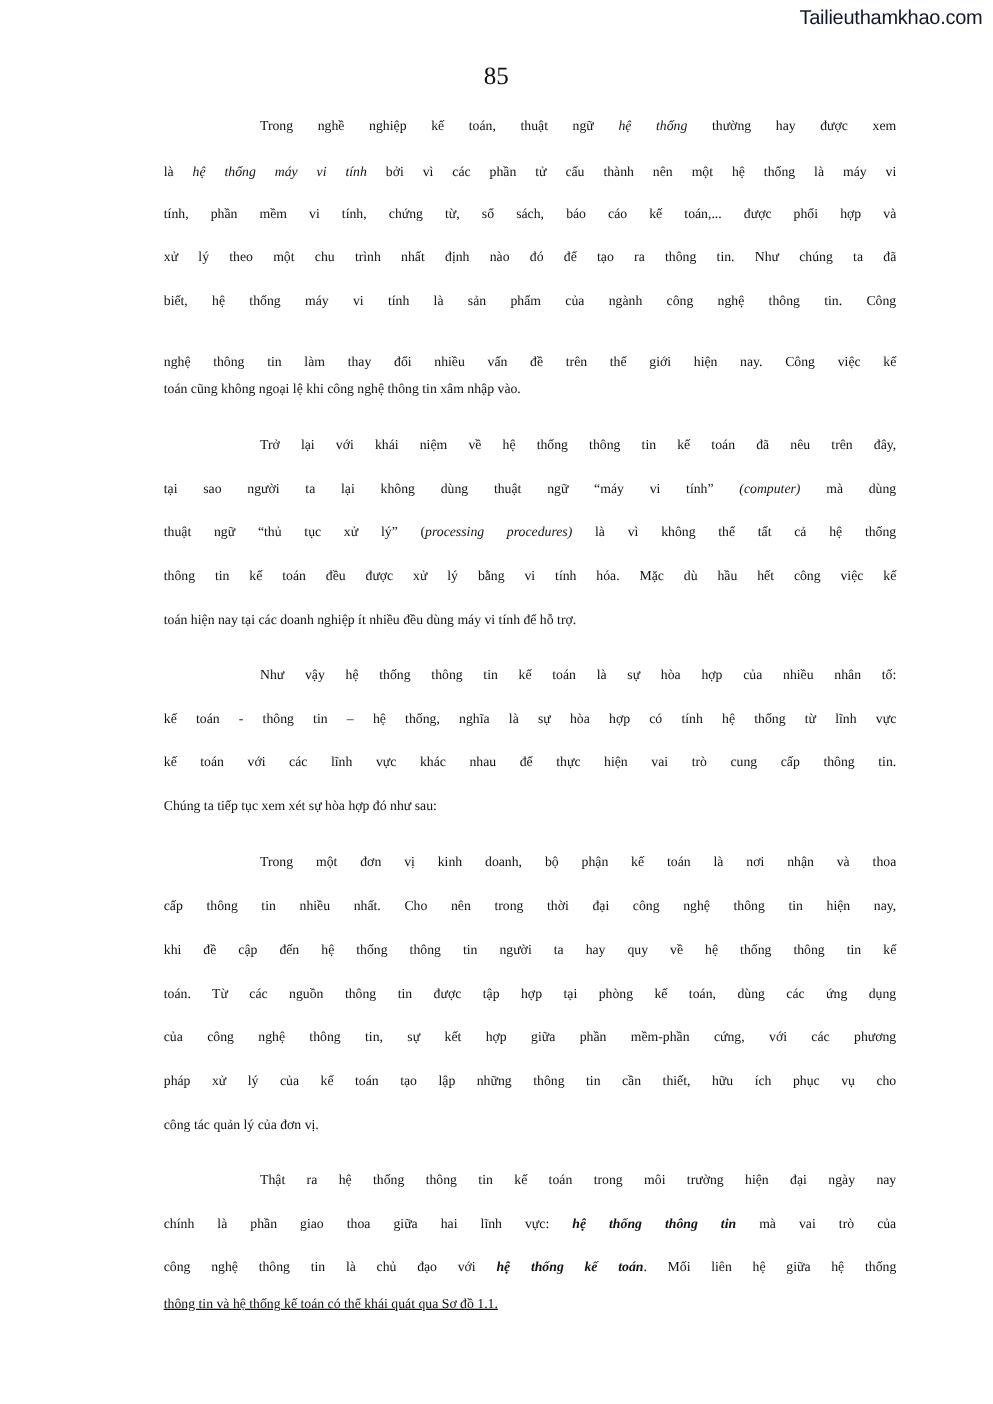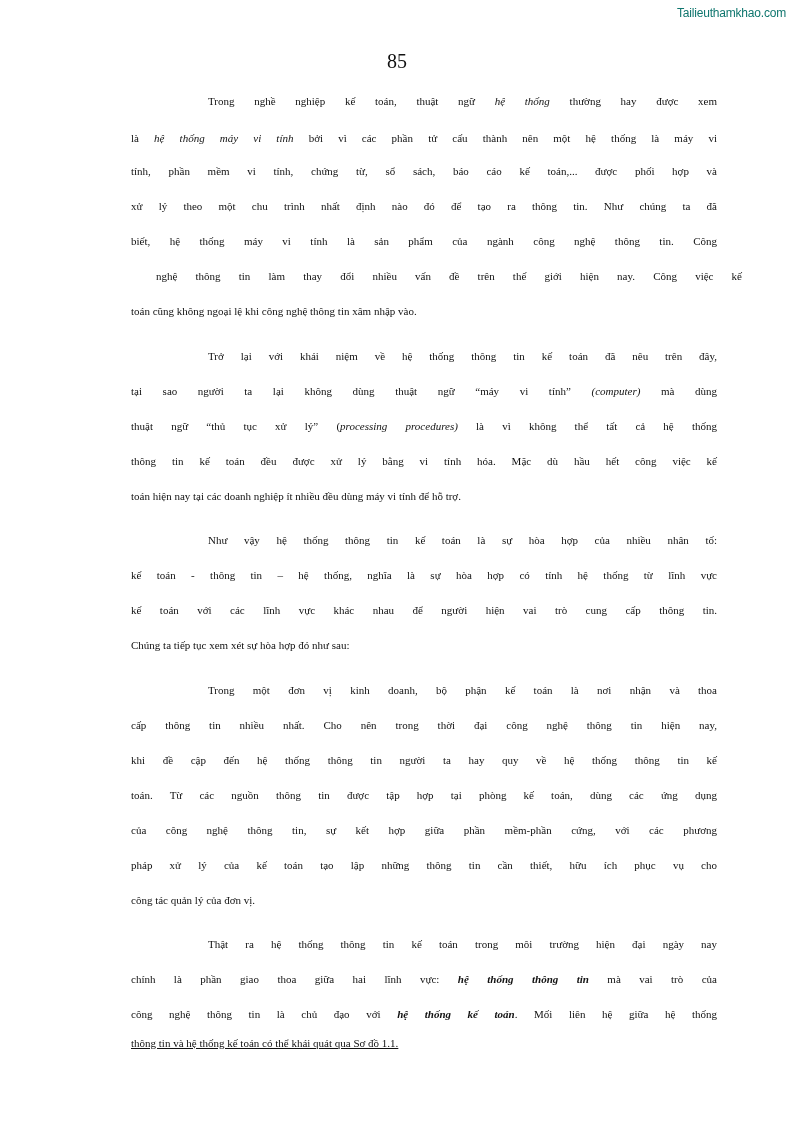--- a/index.html
+++ b/index.html
@@ -1,49 +1,49 @@
 <!DOCTYPE html>
 <html><head>
 <meta charset="utf-8">
 <style>
   html, body { margin: 0; padding: 0; background: #ffffff; }
   body { width: 794px; height: 1123px; position: relative; overflow: hidden;
          font-family: "Liberation Serif", "DejaVu Serif", serif; color: #111; }
   .watermark { position: absolute; top: 6px; right: 8px; font-family: "Liberation Sans", "DejaVu Sans", sans-serif;
-               font-size: 12px; color: #0f766e; letter-spacing: -0.2px; }
+               font-size: 16px; color: #0f172a; letter-spacing: -0.2px; }
   .page-number { position: absolute; top: 50px; left: 0; width: 100%; text-align: center; font-size: 20px; }
   .line { position: absolute; left: 131px; width: 586px; font-size: 11px; line-height: 22px; white-space: nowrap;
           text-align: justify; text-align-last: justify; }
   .line.indent { left: 208px; width: 509px; }
   .line.last { text-align-last: left; }
   em { font-style: italic; }
   strong em, em strong { font-weight: bold; font-style: italic; }
 </style>
 </head>
 <body>
 
 <div class="watermark">Tailieuthamkhao.com</div>
 <div class="page-number">85</div>
 
 <div id="body-text">
     <div class="line indent" style="top: 90px;"><span>Trong nghề nghiệp kế toán, thuật ngữ </span><em>hệ thống</em><span> thường hay được xem</span></div>
     <div class="line" style="top: 127px;"><span>là </span><em>hệ thống máy vi tính</em><span> bởi vì các phần tử cấu thành nên một hệ thống là máy vi</span></div>
     <div class="line" style="top: 160px;"><span>tính, phần mềm vi tính, chứng từ, sổ sách, báo cáo kế toán,... được phối hợp và</span></div>
     <div class="line" style="top: 195px;"><span>xử lý theo một chu trình nhất định nào đó để tạo ra thông tin. Như chúng ta đã</span></div>
     <div class="line" style="top: 230px;"><span>biết, hệ thống máy vi tính là sản phẩm của ngành công nghệ thông tin. Công</span></div>
-    <div class="line" style="top: 265px; margin-left: 25px;"><span>nghệ thông tin làm thay đổi nhiều vấn đề trên thế giới hiện nay. Công việc kế</span></div>
+    <div class="line" style="top: 279px;"><span>nghệ thông tin làm thay đổi nhiều vấn đề trên thế giới hiện nay. Công việc kế</span></div>
     <div class="line last" style="top: 300px;"><span>toán cũng  không ngoại lệ khi công nghệ thông tin xâm nhập vào.</span></div>
     <div class="line indent" style="top: 345px;"><span>Trở lại với khái niệm về hệ thống thông tin kế toán đã nêu trên đây,</span></div>
     <div class="line" style="top: 380px;"><span>tại sao người ta lại không dùng thuật ngữ “máy vi tính” </span><em>(computer)</em><span> mà dùng</span></div>
     <div class="line" style="top: 415px;"><span>thuật ngữ “thủ tục xử lý” (</span><em>processing procedures)</em><span> là vì không thể tất cả hệ thống</span></div>
     <div class="line" style="top: 450px;"><span>thông tin kế toán đều được xử lý bằng vi tính hóa. Mặc dù hầu hết công việc kế</span></div>
     <div class="line last" style="top: 485px;"><span>toán hiện nay tại các doanh nghiệp ít nhiều đều dùng máy vi tính để hỗ trợ.</span></div>
     <div class="line indent" style="top: 529px;"><span>Như vậy hệ thống thông tin kế toán là sự hòa hợp của nhiều nhân tố:</span></div>
     <div class="line" style="top: 564px;"><span>kế toán - thông tin – hệ thống, nghĩa là sự hòa hợp có tính hệ thống từ lĩnh vực</span></div>
-    <div class="line" style="top: 599px;"><span>kế toán với các lĩnh vực khác nhau để người hiện vai trò cung cấp thông tin.</span></div>
+    <div class="line" style="top: 599px;"><span>kế toán với các lĩnh vực khác nhau để thực hiện vai trò cung cấp thông tin.</span></div>
     <div class="line last" style="top: 634px;"><span>Chúng ta tiếp tục xem xét sự hòa hợp đó như sau:</span></div>
     <div class="line indent" style="top: 679px;"><span>Trong một đơn vị kinh doanh, bộ phận kế toán là nơi nhận và thoa</span></div>
     <div class="line" style="top: 714px;"><span>cấp thông tin nhiều nhất. Cho nên trong thời đại công nghệ thông tin hiện nay,</span></div>
     <div class="line" style="top: 749px;"><span>khi đề cập đến hệ thống thông tin người ta hay quy về hệ thống thông tin kế</span></div>
     <div class="line" style="top: 784px;"><span>toán. Từ các nguồn thông tin được tập hợp tại phòng kế toán, dùng các ứng dụng</span></div>
     <div class="line" style="top: 819px;"><span>của công nghệ thông tin, sự kết hợp giữa phần mềm-phần cứng, với các phương</span></div>
     <div class="line" style="top: 854px;"><span>pháp xử lý của kế toán tạo lập những thông tin cần thiết, hữu ích phục vụ cho</span></div>
     <div class="line last" style="top: 889px;"><span>công tác quản lý của đơn vị.</span></div>
     <div class="line indent" style="top: 933px;"><span>Thật ra hệ thống thông tin kế toán trong môi trường hiện đại ngày nay</span></div>
     <div class="line" style="top: 968px;"><span>chính là phần giao thoa giữa hai lĩnh vực: </span><strong><em>hệ thống thông tin</em></strong><span> mà vai trò của</span></div>

